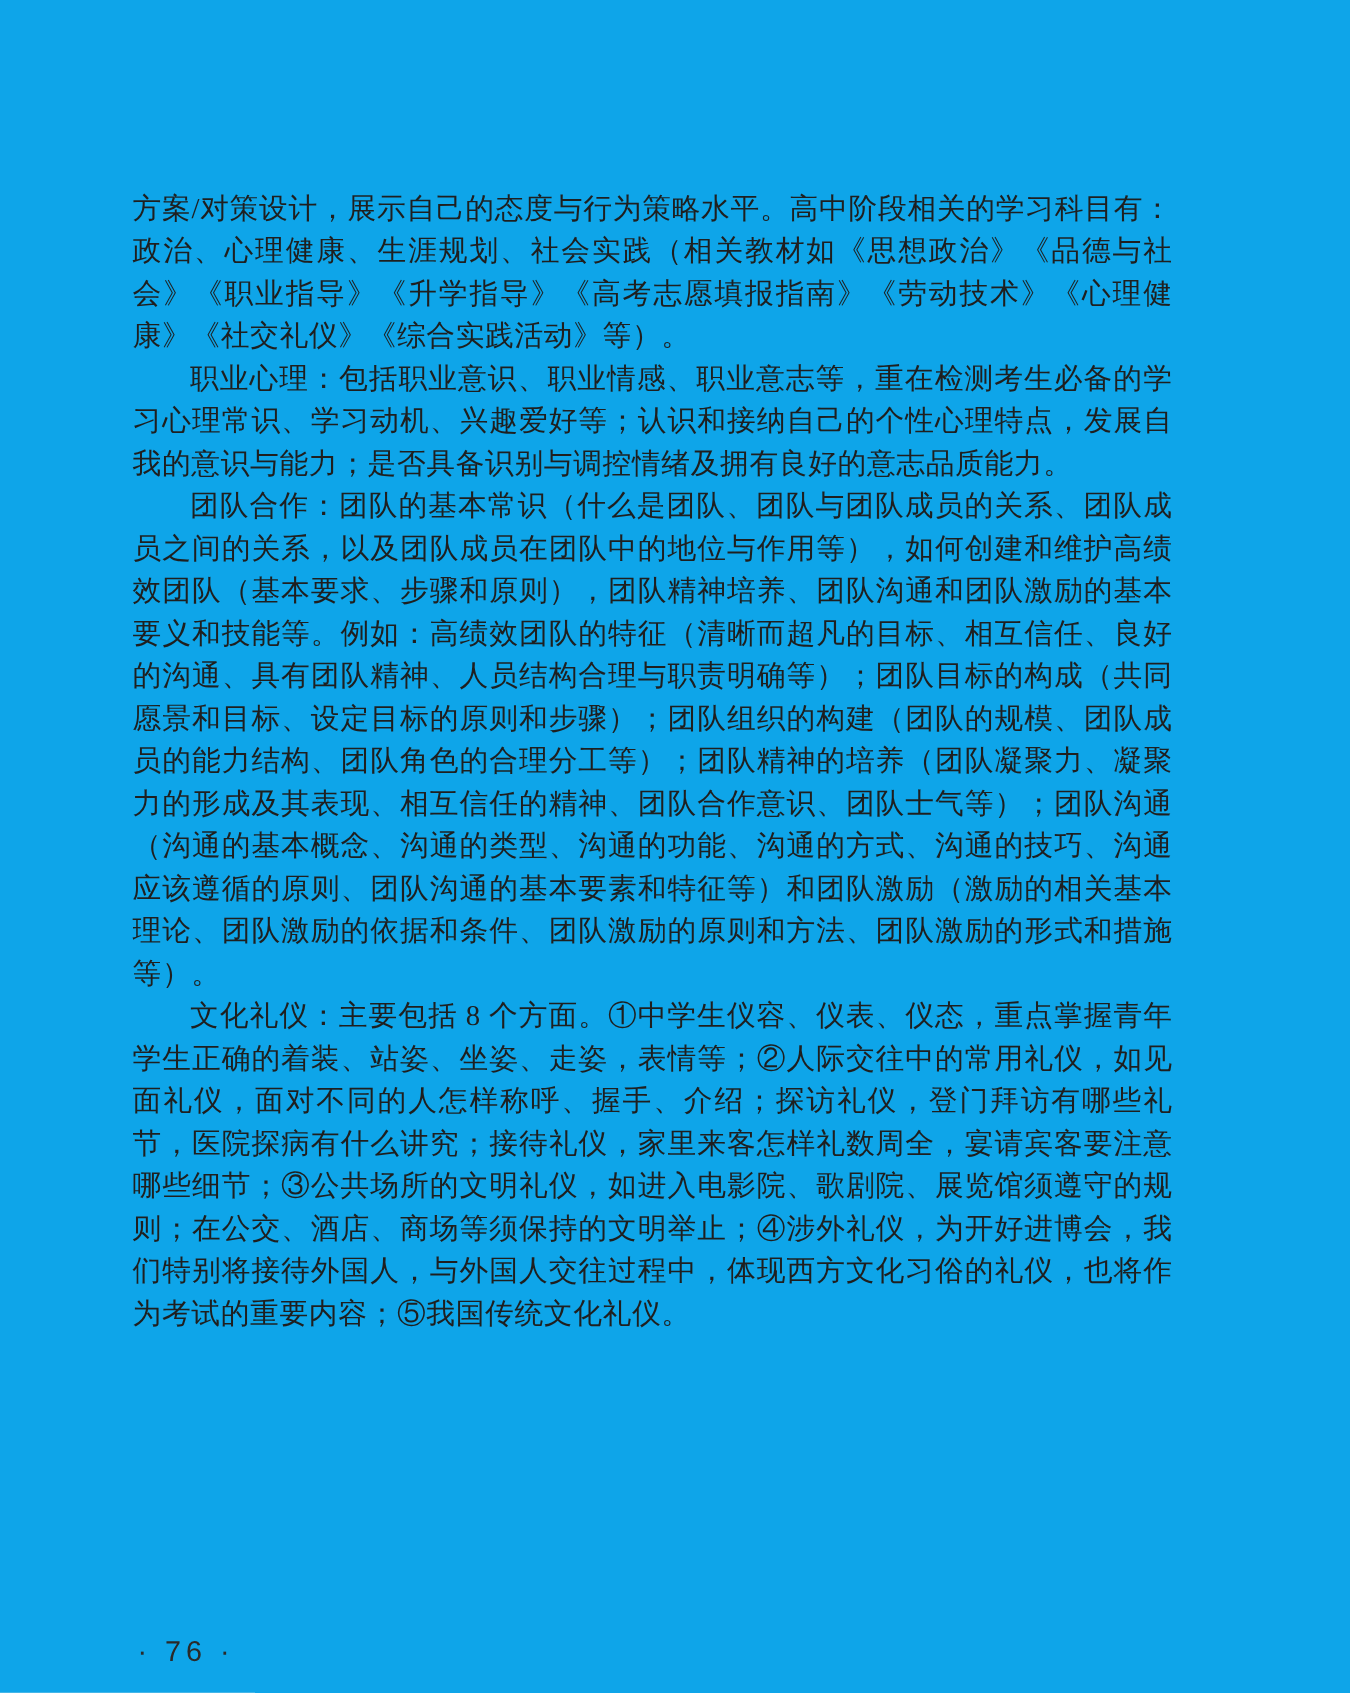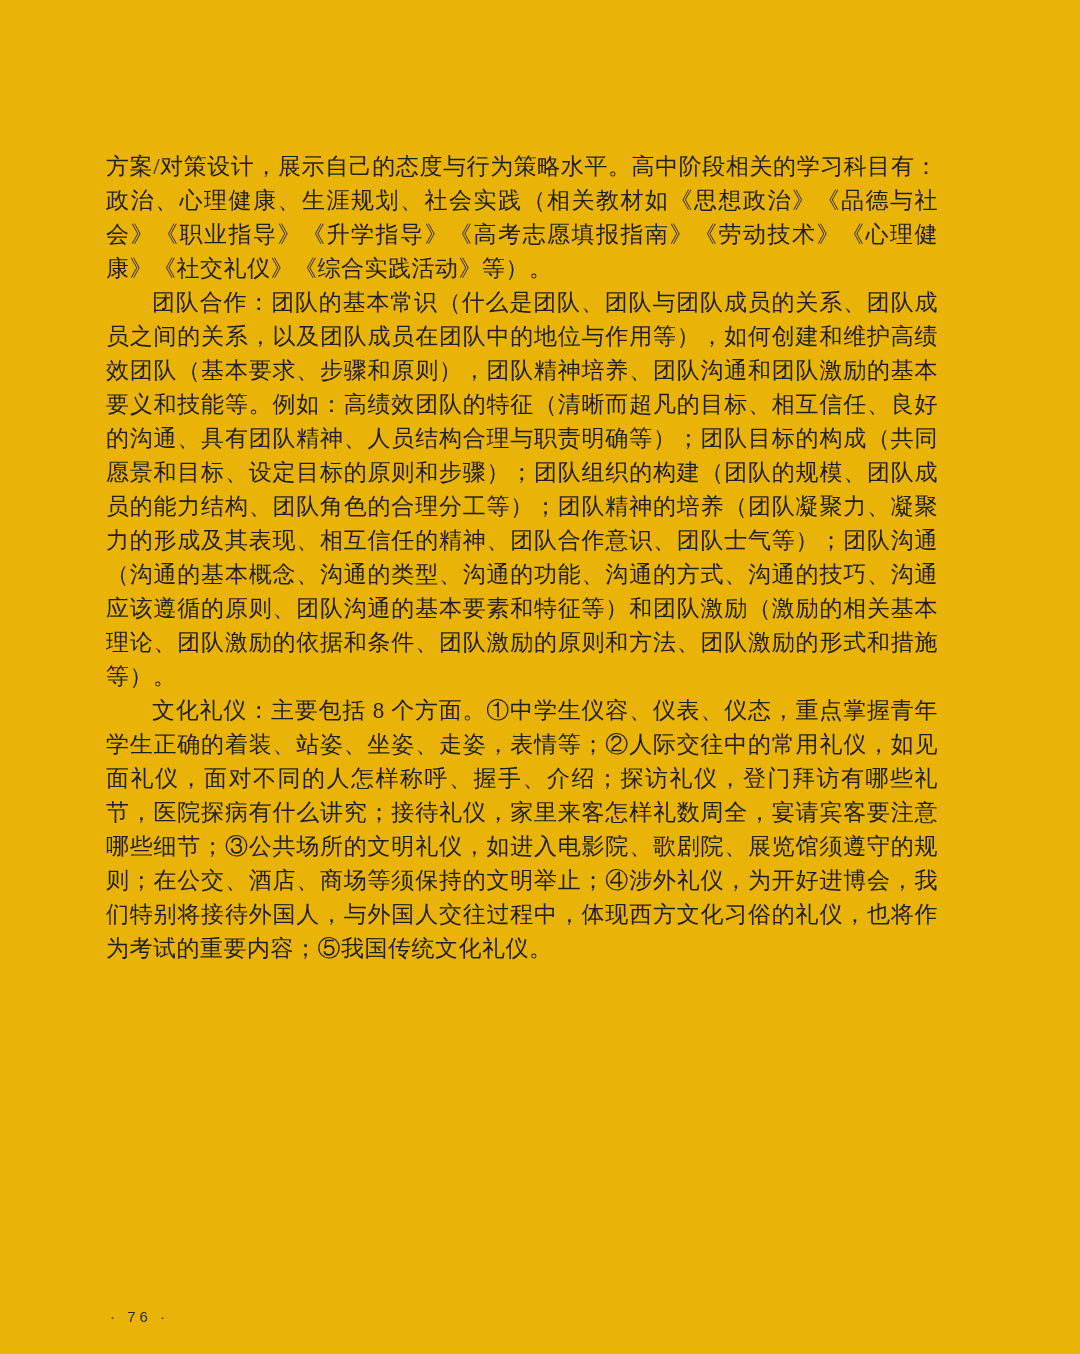--- a/index.html
+++ b/index.html
@@ -9,21 +9,21 @@
   body {
     width: 1080px;
     height: 1354px;
     background: #e8e8e6;
     font-family: "Liberation Serif", "DejaVu Serif", serif;
   }
   .sheet {
     position: relative;
     width: 1080px;
     height: 1354px;
-    background: #eab308;
+    background: #0ea5e9;
     overflow: hidden;
   }
   .text-block {
     position: absolute;
     left: 106px;
     top: 150px;
     width: 832px;
   }
   .para {
     margin: 0;
@@ -36,28 +36,29 @@
     text-justify: inter-character;
   }
   .para.indent {
     text-indent: 2em;
   }
   .page-number {
     position: absolute;
     left: 110px;
     top: 1308px;
     font-family: "Liberation Sans", "DejaVu Sans", sans-serif;
-    font-size: 15px;
+    font-size: 23px;
     color: #2a2a2a;
     letter-spacing: 4px;
   }
 </style>
 </head>
 <body>
 
 <div class="sheet">
   <div class="text-block">
     <p class="para">方案/对策设计，展示自己的态度与行为策略水平。高中阶段相关的学习科目有：政治、心理健康、生涯规划、社会实践（相关教材如《思想政治》《品德与社会》《职业指导》《升学指导》《高考志愿填报指南》《劳动技术》《心理健康》《社交礼仪》《综合实践活动》等）。</p>
+    <p class="para indent">职业心理：包括职业意识、职业情感、职业意志等，重在检测考生必备的学习心理常识、学习动机、兴趣爱好等；认识和接纳自己的个性心理特点，发展自我的意识与能力；是否具备识别与调控情绪及拥有良好的意志品质能力。</p>
     <p class="para indent">团队合作：团队的基本常识（什么是团队、团队与团队成员的关系、团队成员之间的关系，以及团队成员在团队中的地位与作用等），如何创建和维护高绩效团队（基本要求、步骤和原则），团队精神培养、团队沟通和团队激励的基本要义和技能等。例如：高绩效团队的特征（清晰而超凡的目标、相互信任、良好的沟通、具有团队精神、人员结构合理与职责明确等）；团队目标的构成（共同愿景和目标、设定目标的原则和步骤）；团队组织的构建（团队的规模、团队成员的能力结构、团队角色的合理分工等）；团队精神的培养（团队凝聚力、凝聚力的形成及其表现、相互信任的精神、团队合作意识、团队士气等）；团队沟通（沟通的基本概念、沟通的类型、沟通的功能、沟通的方式、沟通的技巧、沟通应该遵循的原则、团队沟通的基本要素和特征等）和团队激励（激励的相关基本理论、团队激励的依据和条件、团队激励的原则和方法、团队激励的形式和措施等）。</p>
     <p class="para indent">文化礼仪：主要包括 8 个方面。①中学生仪容、仪表、仪态，重点掌握青年学生正确的着装、站姿、坐姿、走姿，表情等；②人际交往中的常用礼仪，如见面礼仪，面对不同的人怎样称呼、握手、介绍；探访礼仪，登门拜访有哪些礼节，医院探病有什么讲究；接待礼仪，家里来客怎样礼数周全，宴请宾客要注意哪些细节；③公共场所的文明礼仪，如进入电影院、歌剧院、展览馆须遵守的规则；在公交、酒店、商场等须保持的文明举止；④涉外礼仪，为开好进博会，我们特别将接待外国人，与外国人交往过程中，体现西方文化习俗的礼仪，也将作为考试的重要内容；⑤我国传统文化礼仪。</p>
   </div>
   <div class="page-number">· 76 ·</div>
 </div>
 
 </body></html>

